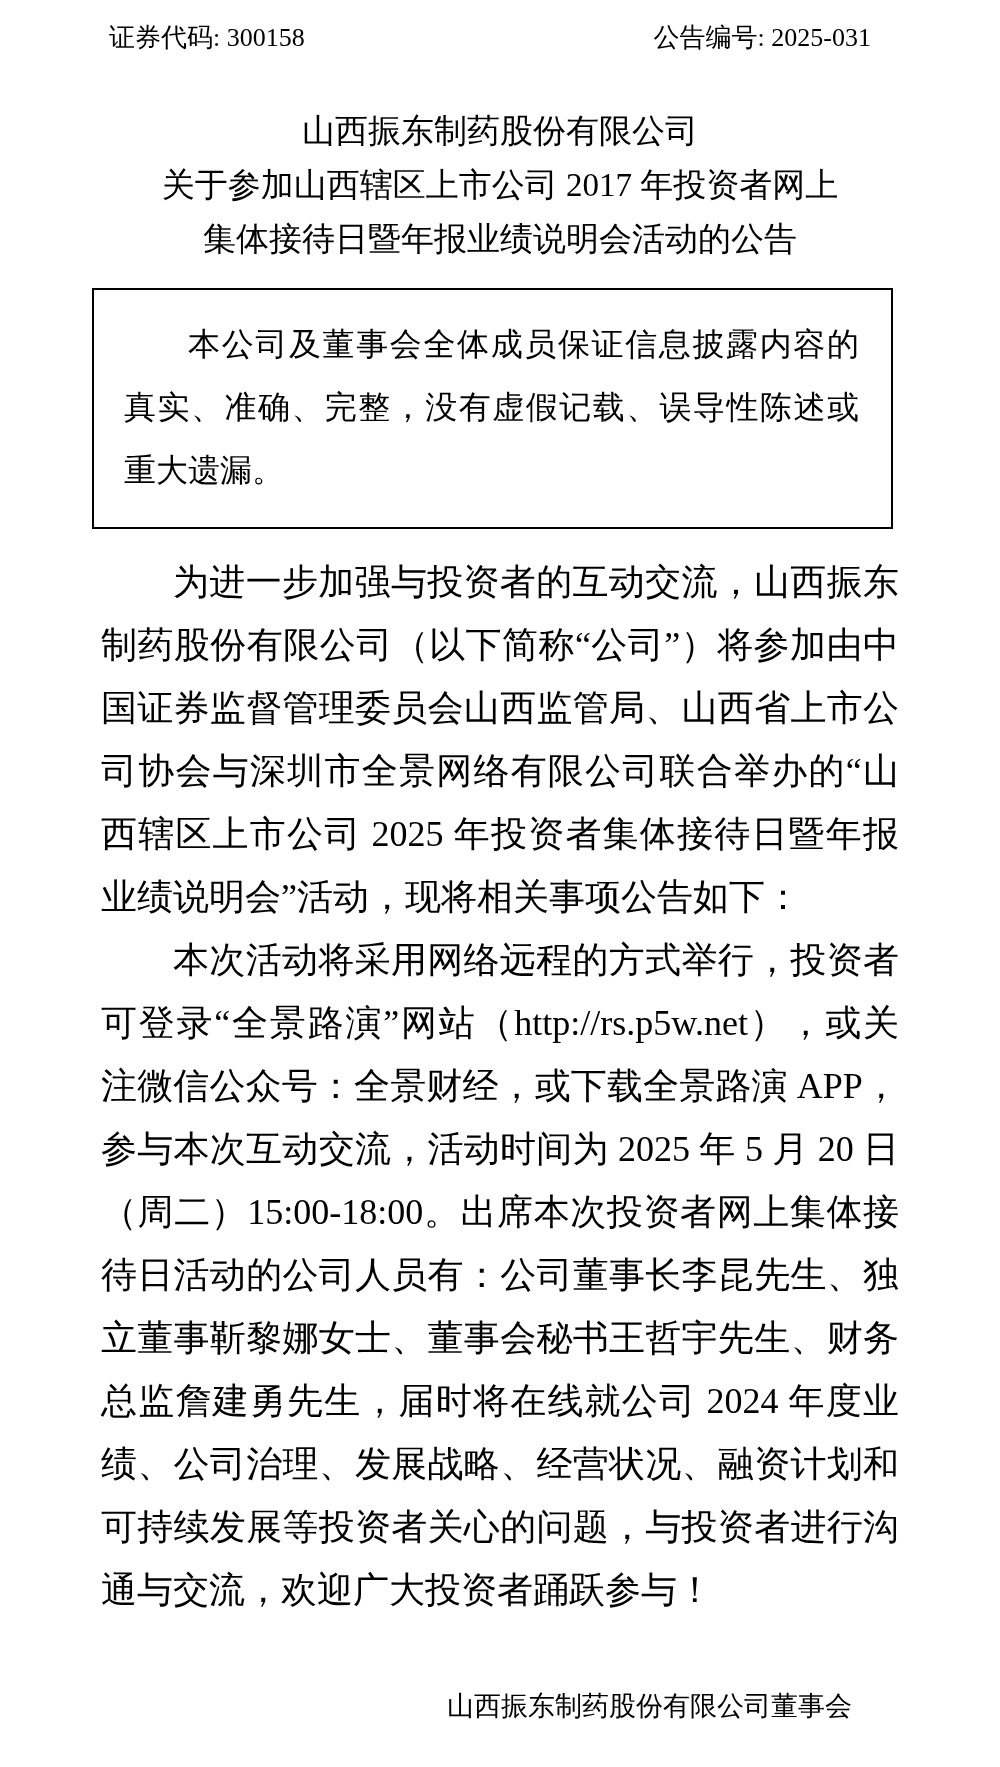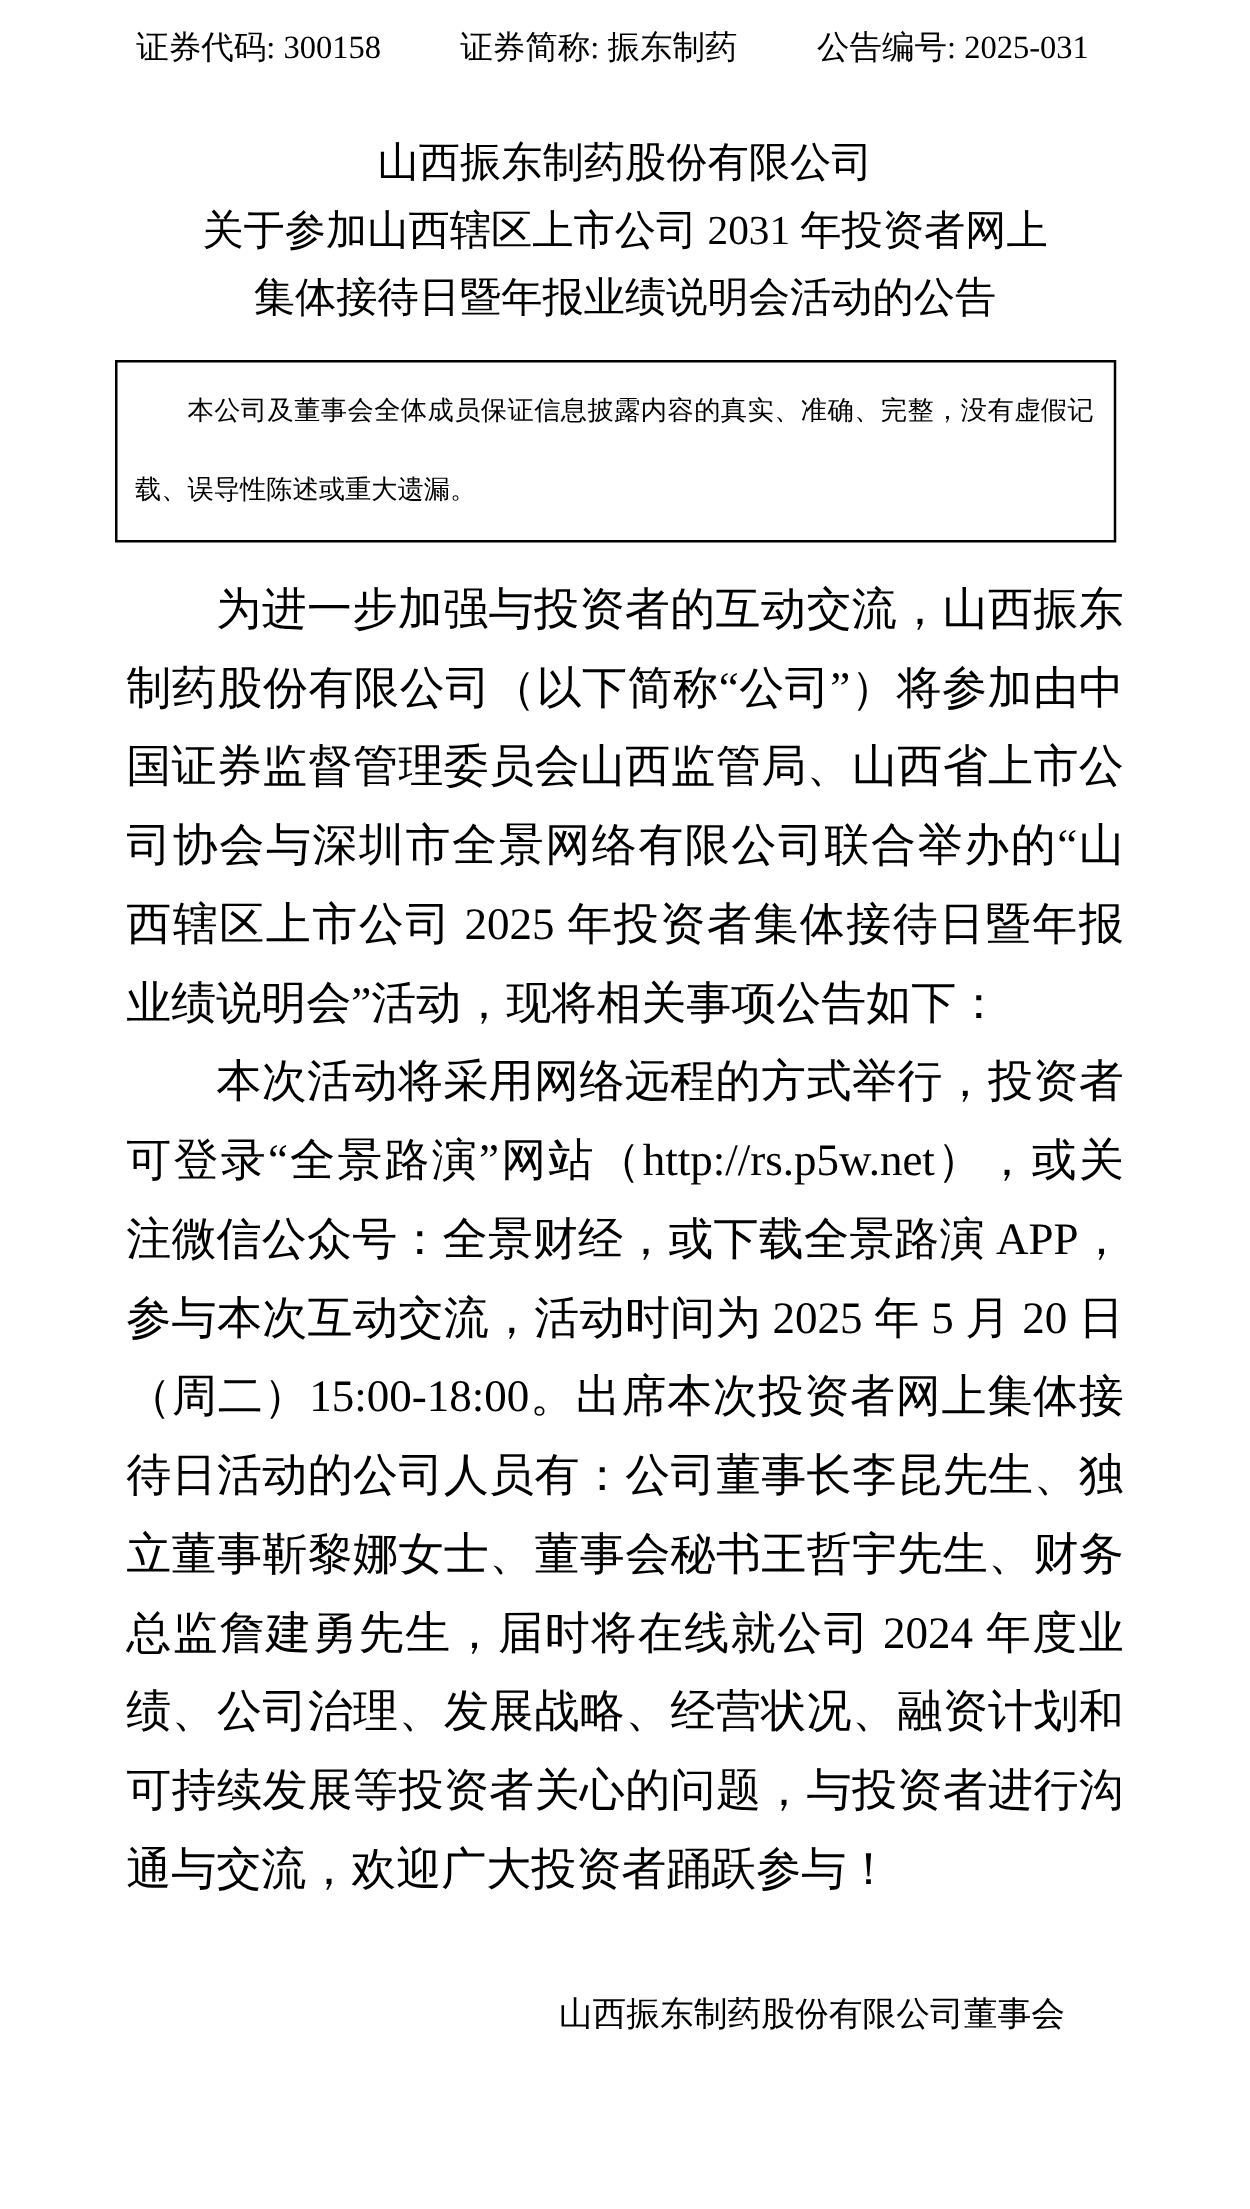--- a/index.html
+++ b/index.html
@@ -37,22 +37,22 @@
   .doc-title .title-line {
     display: block;
   }
   .notice-box {
     margin: 18px 71px 0 56px;
     border: 2px solid #000000;
     padding: 7px 16px 9px 14px;
     box-sizing: border-box;
   }
   .notice-box p {
-    margin: 0;
-    font-size: 21px;
+    margin: 16px;
+    font-size: 32px;
     line-height: 63px;
     text-align: justify;
     text-justify: inter-ideograph;
     text-indent: 2em;
   }
   .body-text p {
     margin: 0 65px;
     font-size: 36px;
     line-height: 63px;
     text-align: justify;
@@ -79,27 +79,26 @@
     display: block;
   }
 </style>
 </head>
 <body>
 
 <div class="page">
 
   <div class="doc-header">
     <span>证券代码: 300158</span>
-    <span>证券简称: 振东制药</span>
     <span>公告编号: 2025-031</span>
   </div>
 
   <h1 class="doc-title">
     <span class="title-line">山西振东制药股份有限公司</span>
-    <span class="title-line">关于参加山西辖区上市公司 2031 年投资者网上</span>
+    <span class="title-line">关于参加山西辖区上市公司 2017 年投资者网上</span>
     <span class="title-line">集体接待日暨年报业绩说明会活动的公告</span>
   </h1>
 
   <div class="notice-box">
     <p>本公司及董事会全体成员保证信息披露内容的真实、准确、完整，没有虚假记载、误导性陈述或重大遗漏。</p>
   </div>
 
   <div class="body-text">
     <p class="first-para">为进一步加强与投资者的互动交流，山西振东制药股份有限公司（以下简称“公司”）将参加由中国证券监督管理委员会山西监管局、山西省上市公司协会与深圳市全景网络有限公司联合举办的“山西辖区上市公司 2025 年投资者集体接待日暨年报业绩说明会”活动，现将相关事项公告如下：</p>
     <p>本次活动将采用网络远程的方式举行，投资者可登录“全景路演”网站（http://rs.p5w.net），或关注微信公众号：全景财经，或下载全景路演 APP，参与本次互动交流，活动时间为 2025 年 5 月 20 日（周二）15:00-18:00。出席本次投资者网上集体接待日活动的公司人员有：公司董事长李昆先生、独立董事靳黎娜女士、董事会秘书王哲宇先生、财务总监詹建勇先生，届时将在线就公司 2024 年度业绩、公司治理、发展战略、经营状况、融资计划和可持续发展等投资者关心的问题，与投资者进行沟通与交流，欢迎广大投资者踊跃参与！</p>

